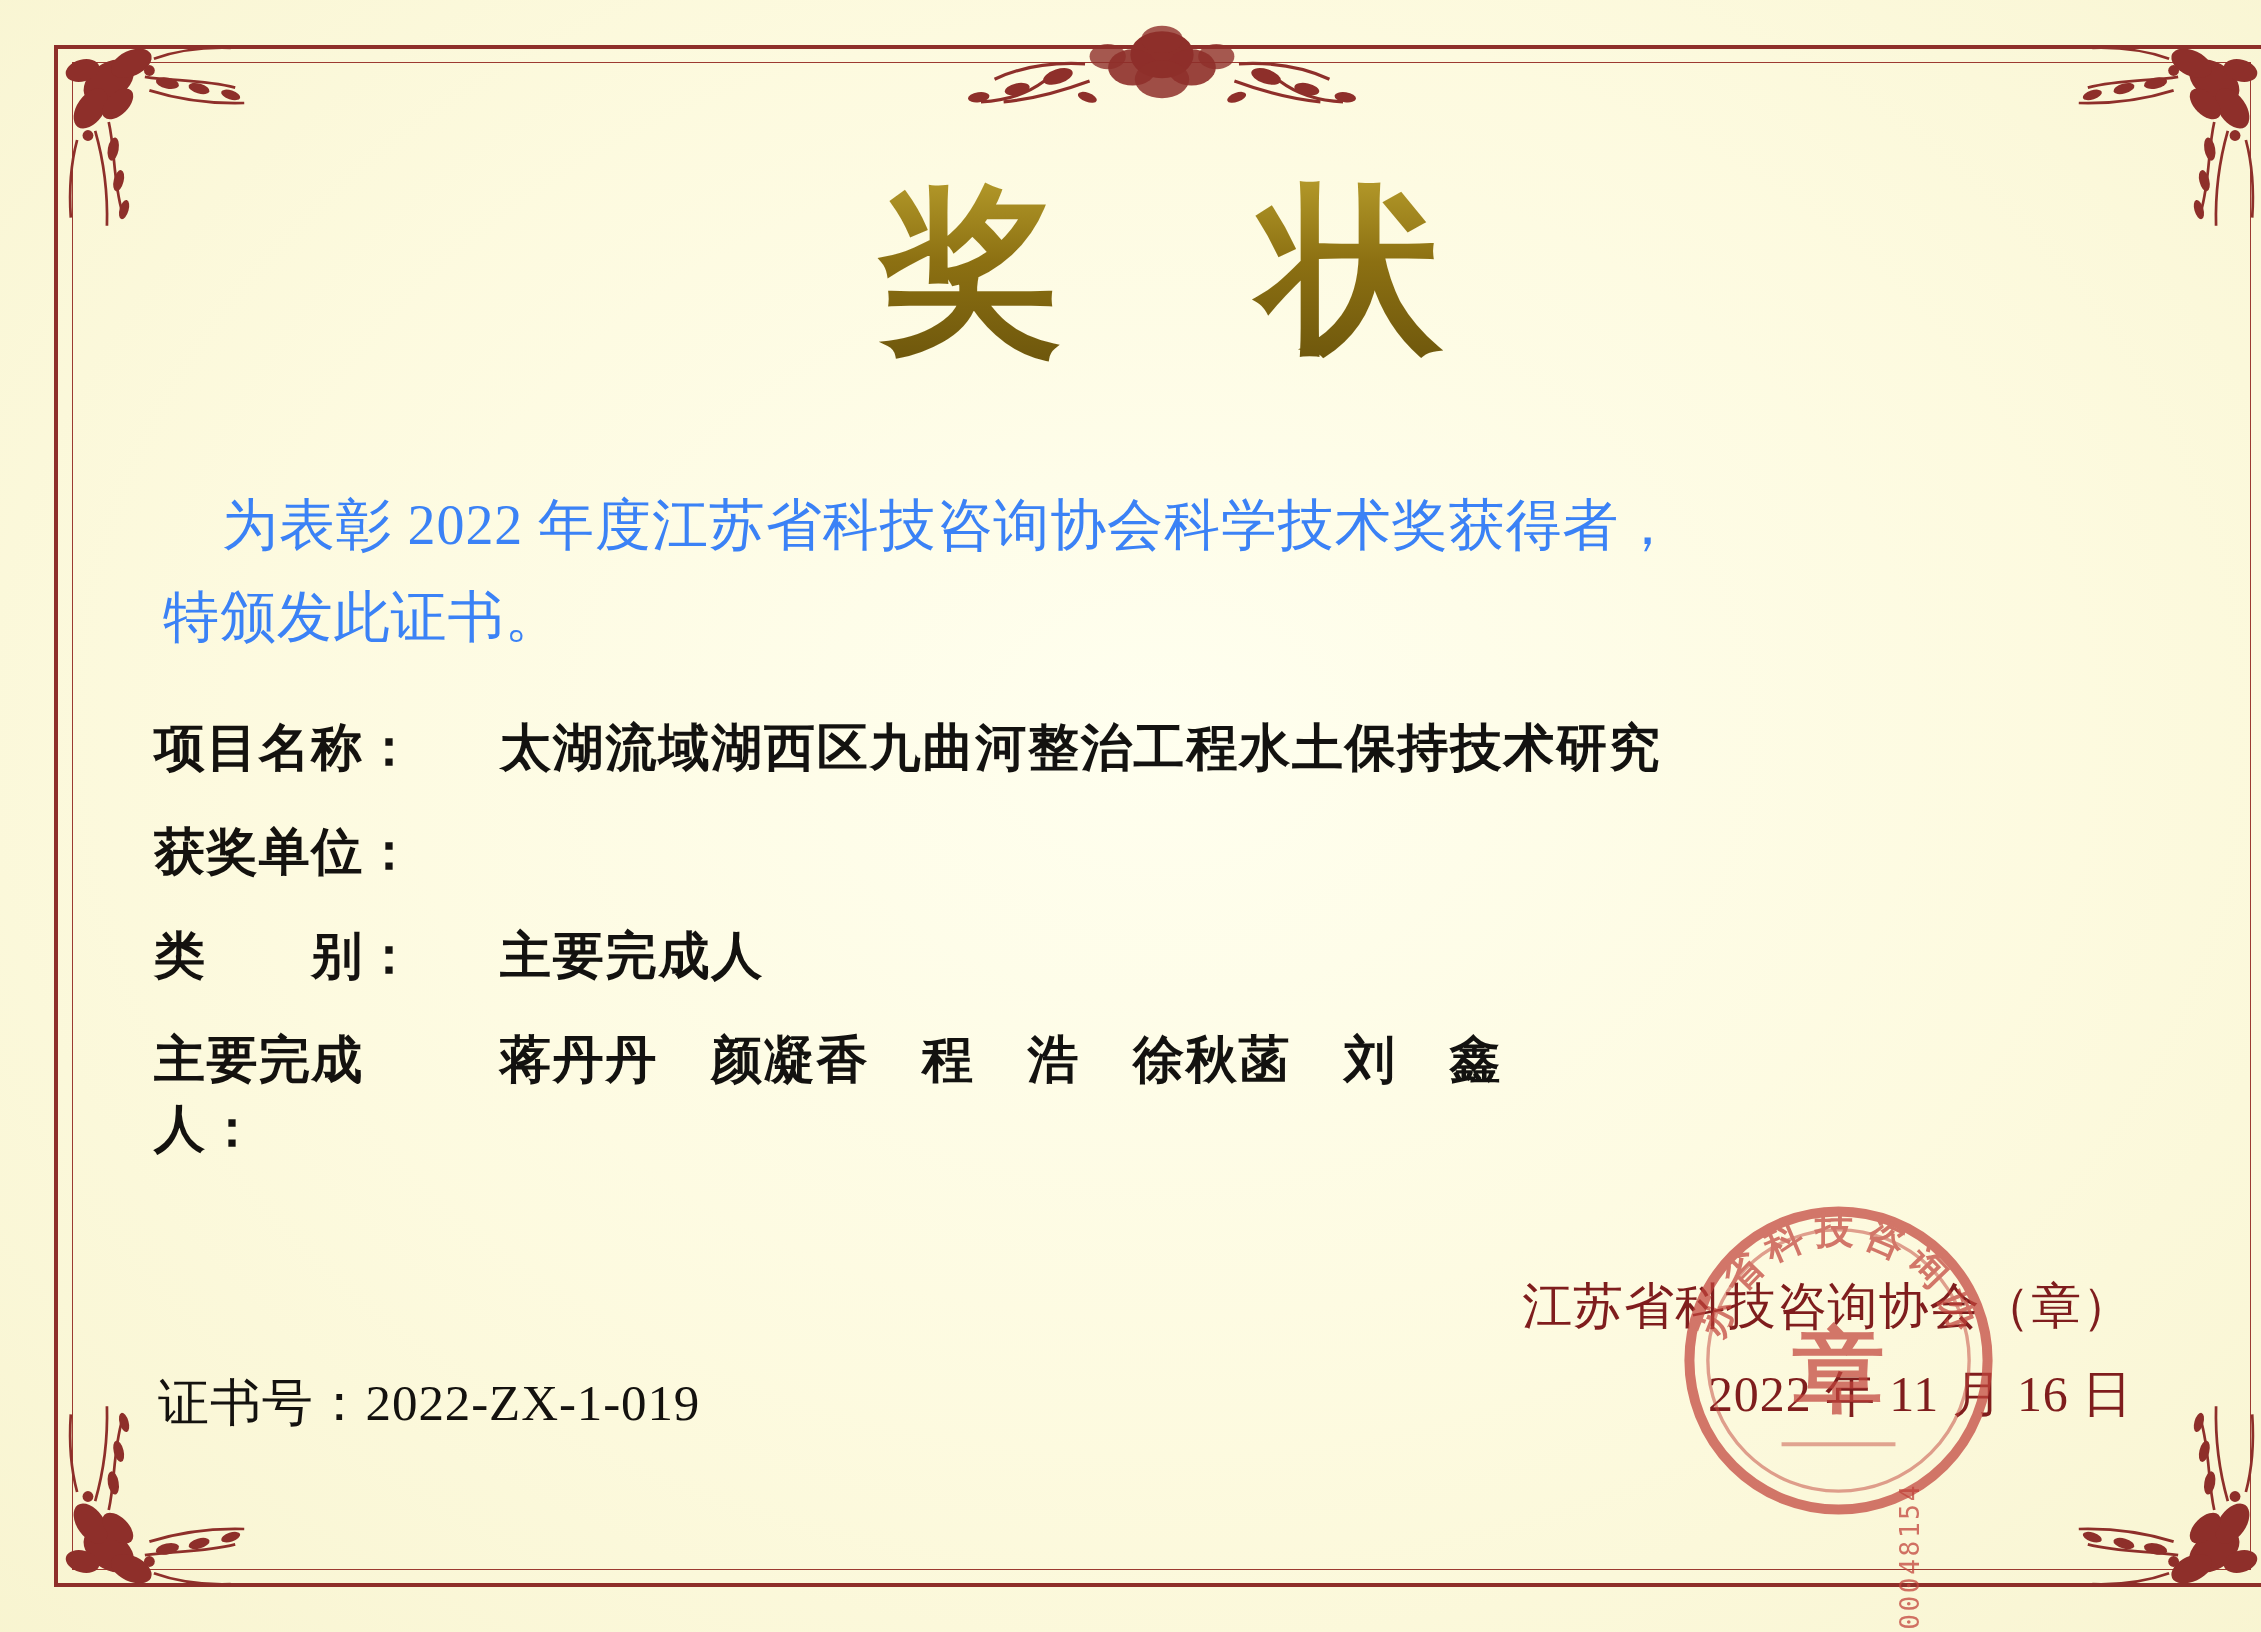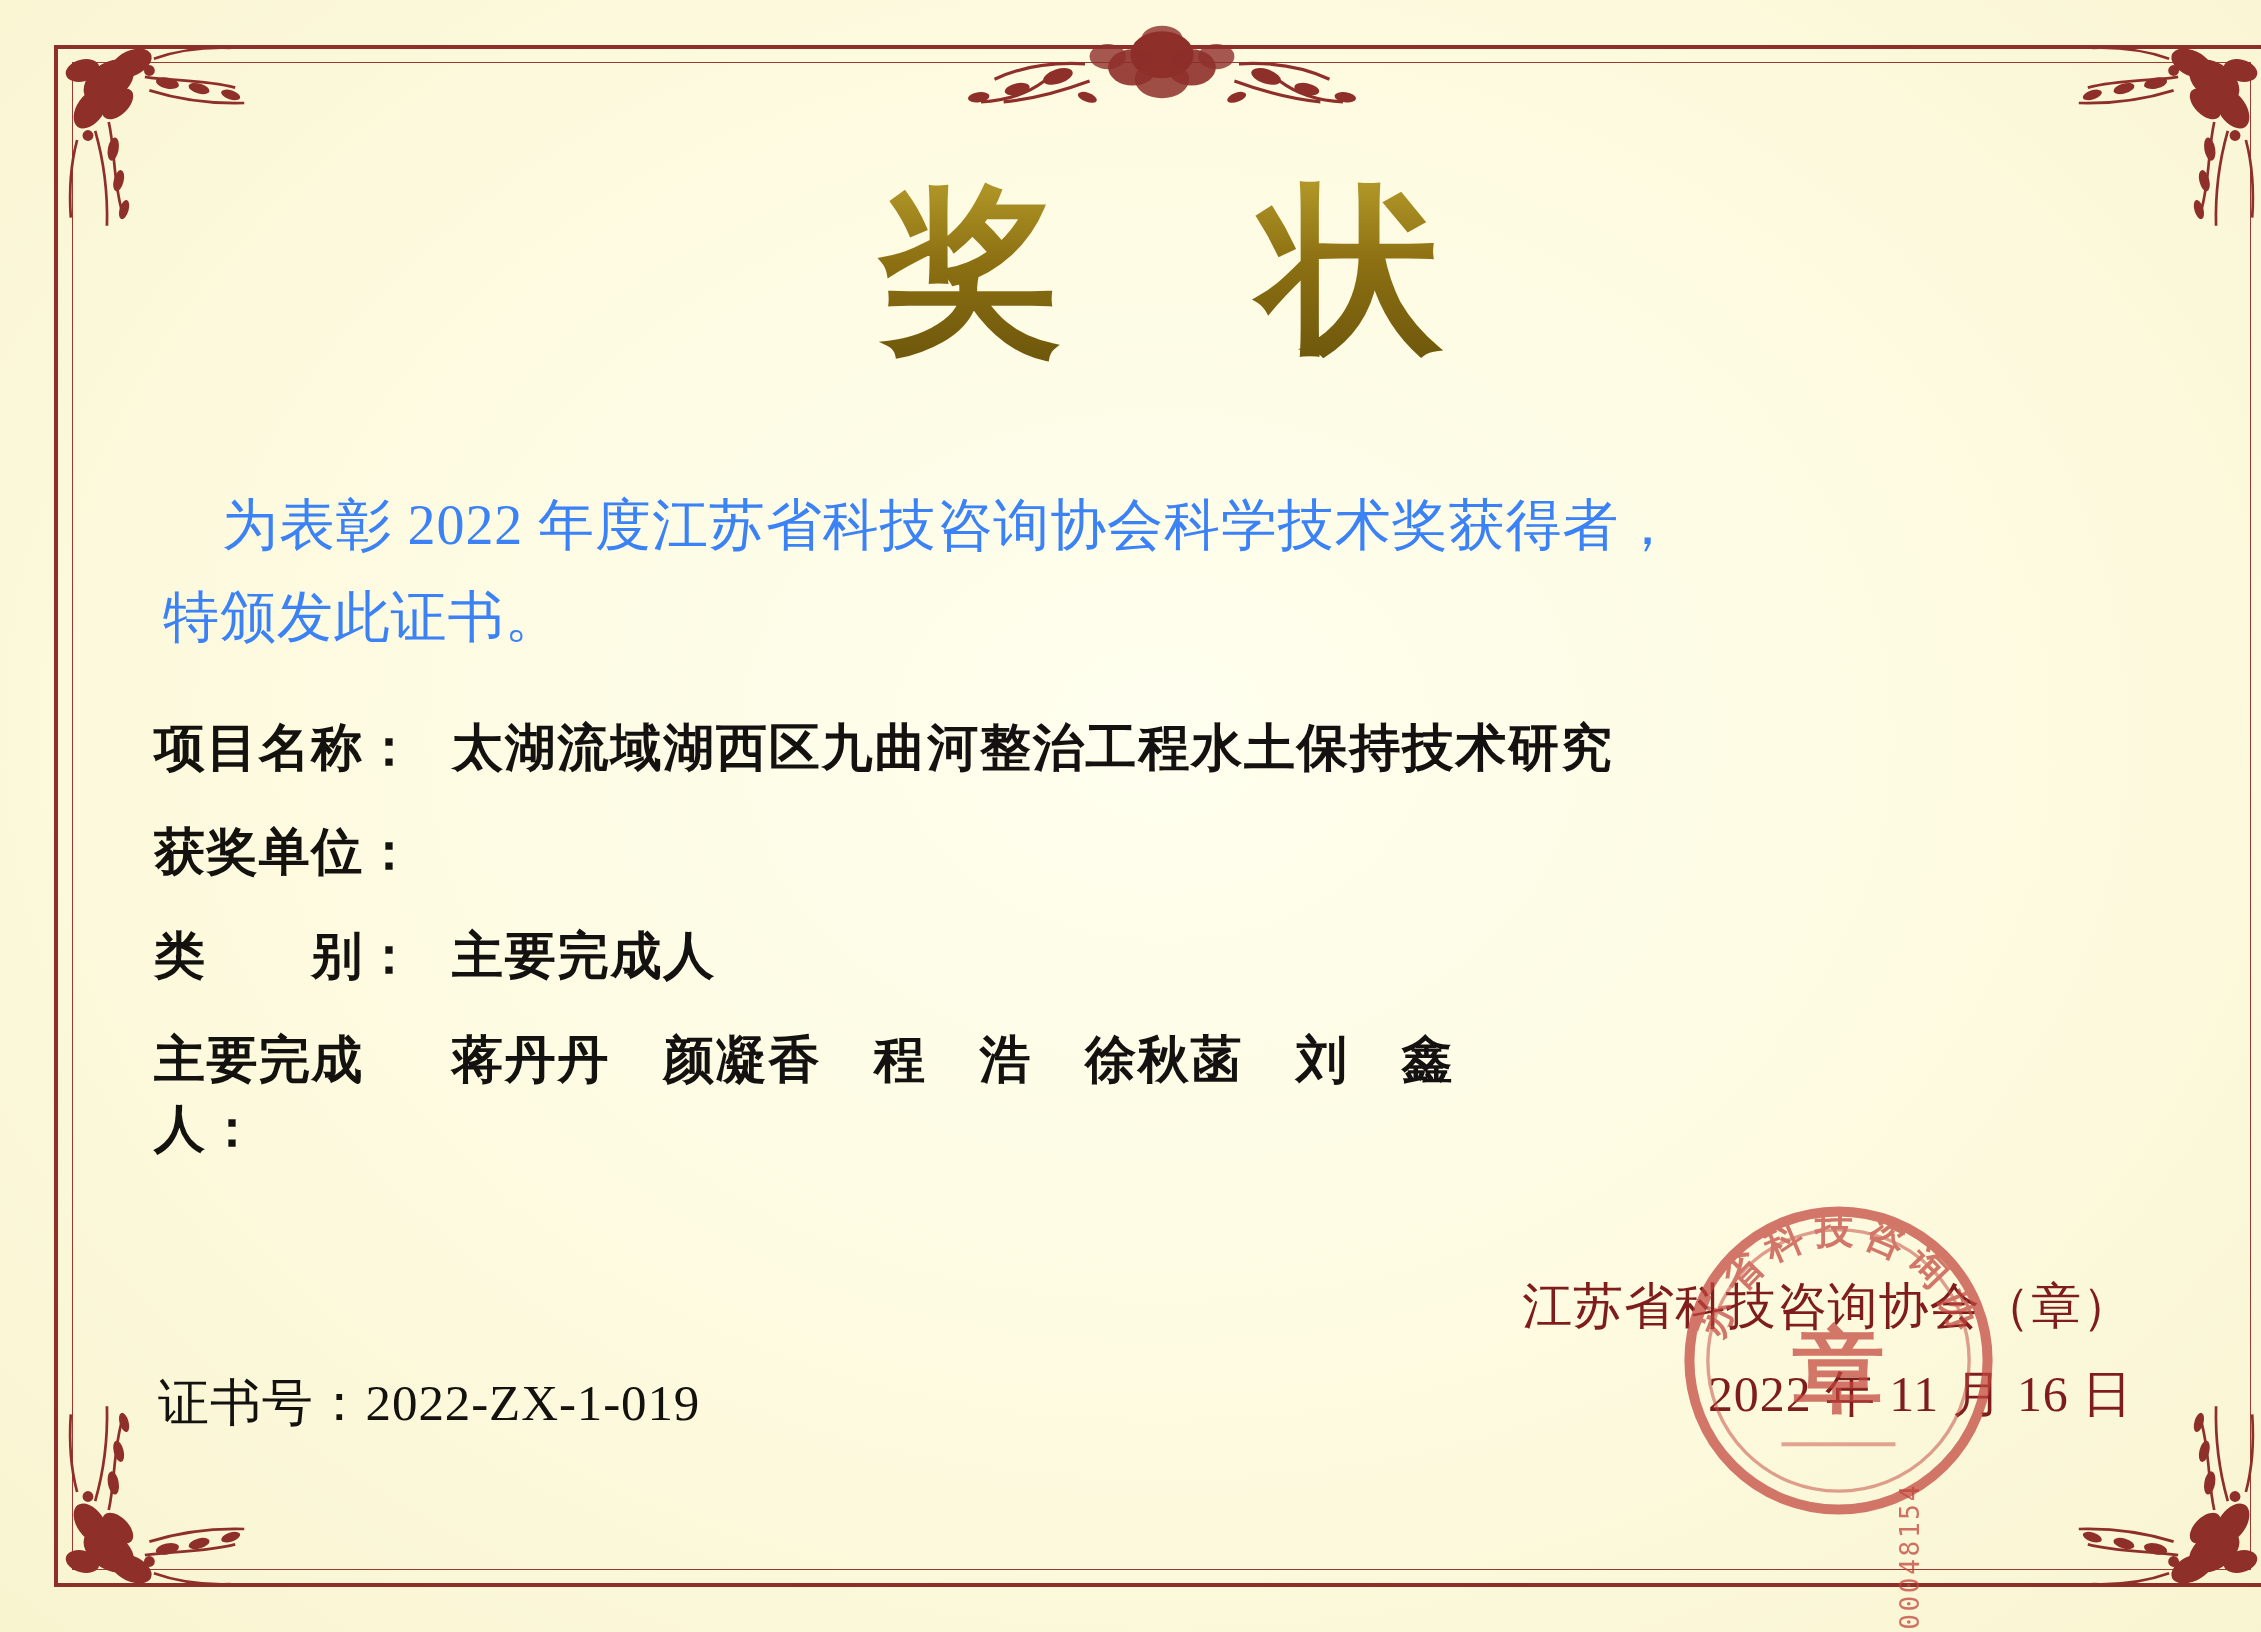--- a/index.html
+++ b/index.html
@@ -127,20 +127,21 @@
   }
   .field-label.spaced {
     letter-spacing: 1.4px;
   }
   .field-value {
     flex: 1 1 auto;
     font-weight: bold;
     letter-spacing: 1.8px;
     font-family: "DejaVu Sans", "Liberation Sans", sans-serif;
     color: #131210;
+    margin-left: 48px;
   }
   .field-value.people span { margin-right: 33px; }
 
   
   .footer-left {
     position: absolute;
     left: 158px;
     bottom: 194px;
     font-size: 51px;
     color: #14120f;

